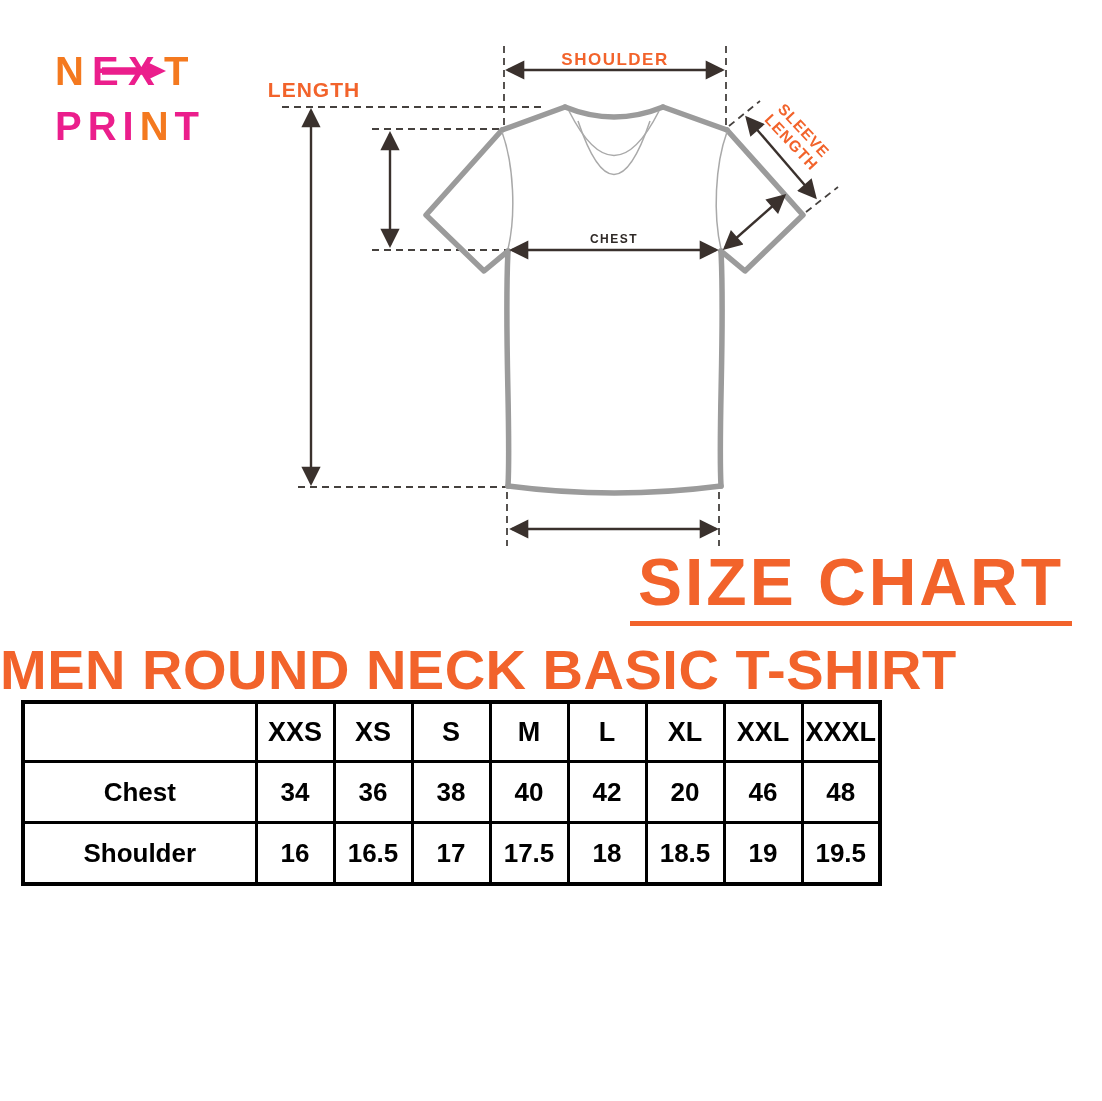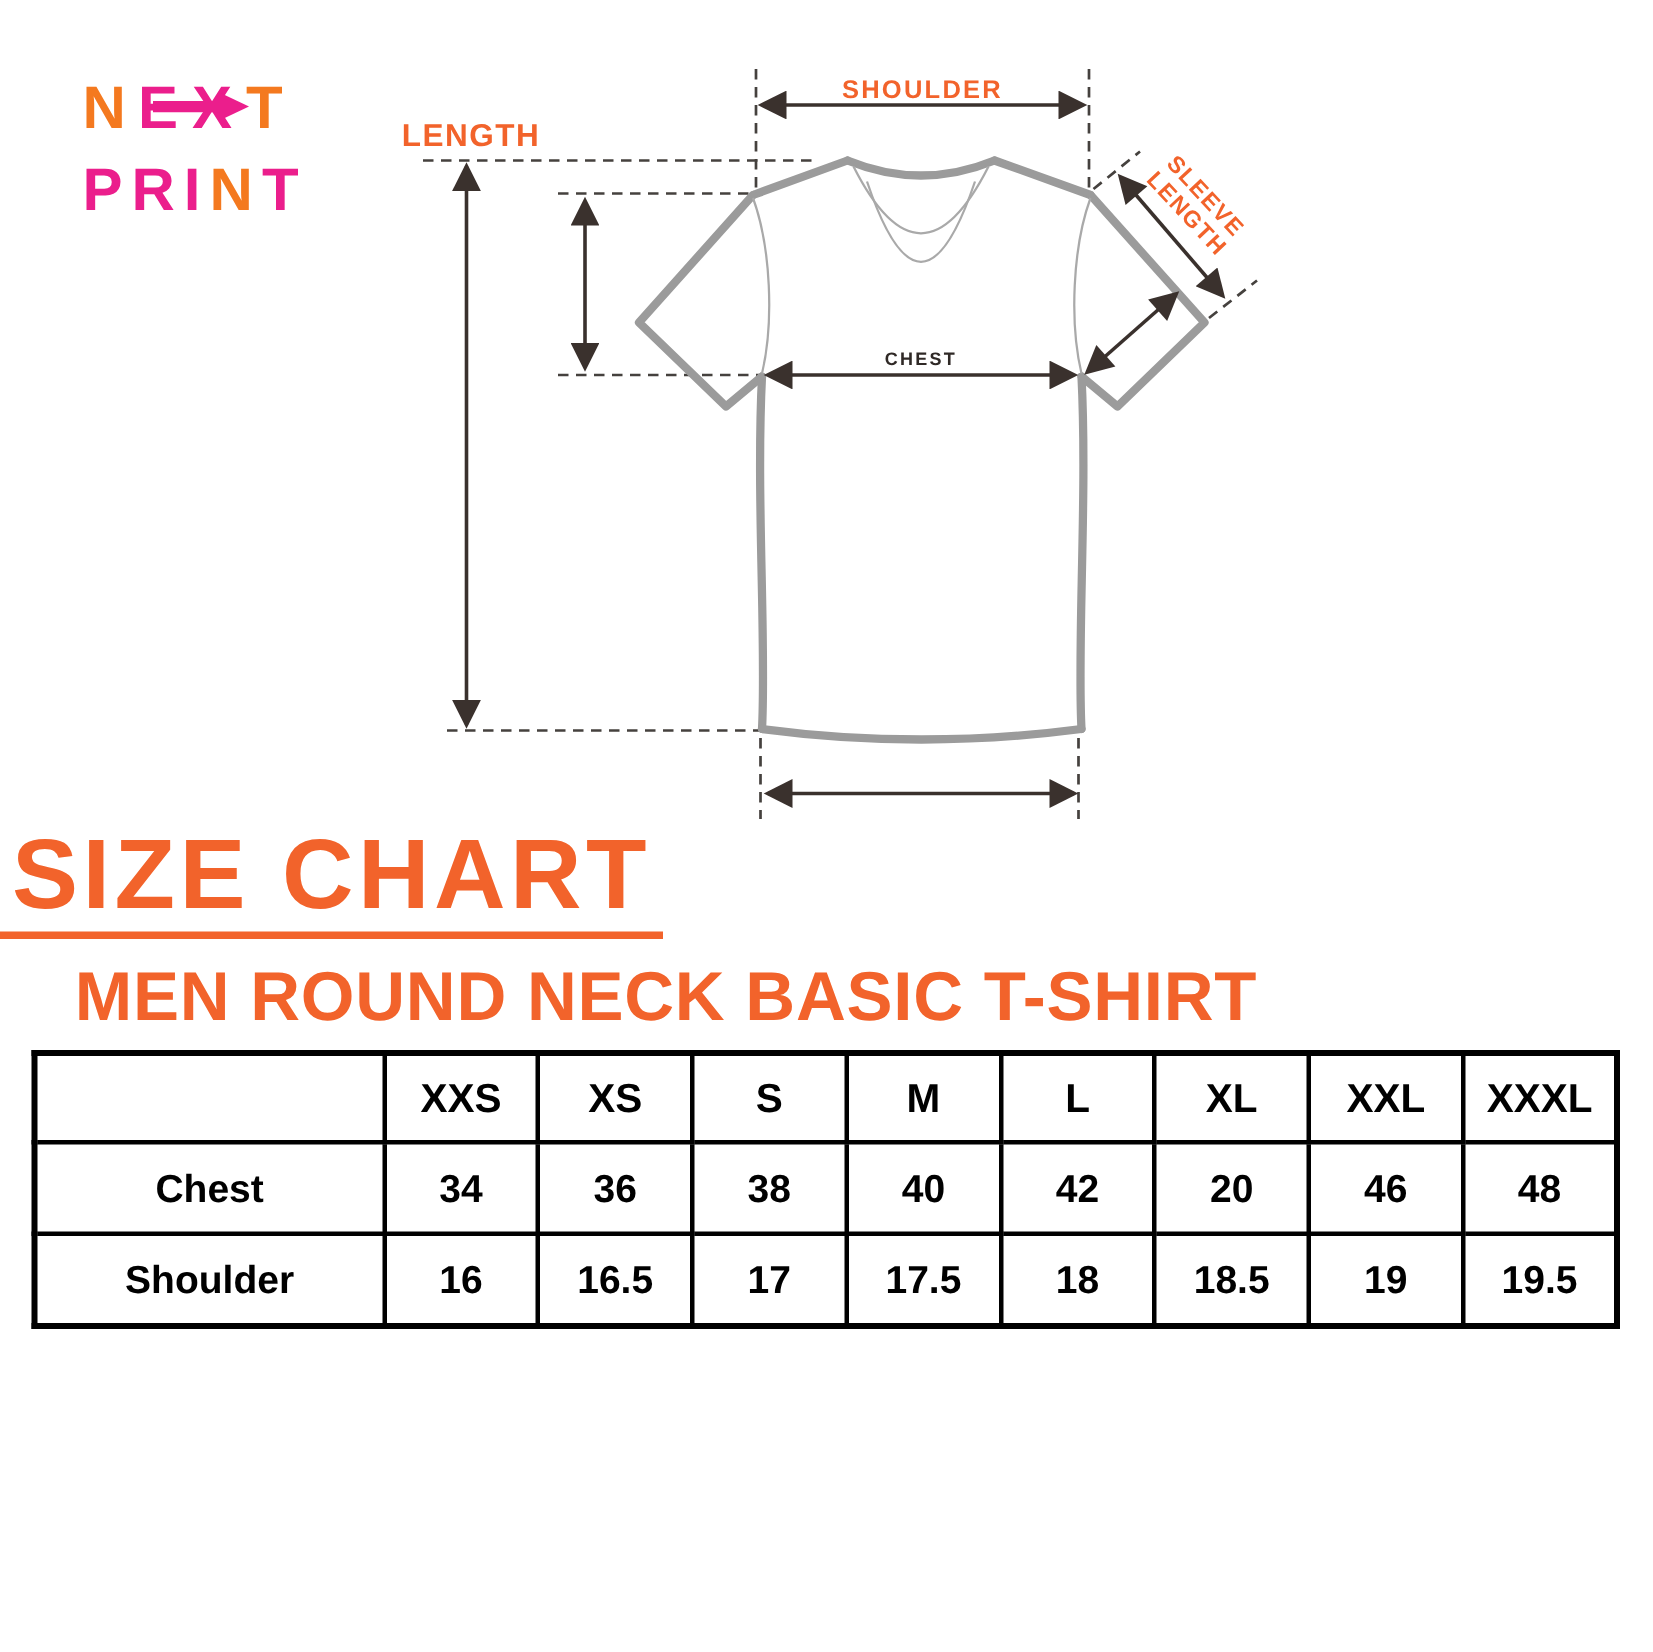--- a/index.html
+++ b/index.html
@@ -9,32 +9,32 @@
   }
   
   .logo-svg{position:absolute;left:48px;top:38px;}
   .logo-svg text{font-family:"Liberation Sans",sans-serif;font-weight:bold;font-size:40px;}
   .or{fill:#F4791F;} .pk{fill:#EB1E8C;}
   
   .diagram-svg{position:absolute;left:0;top:0;}
   .diagram-svg text{font-family:"Liberation Sans",sans-serif;font-weight:bold;fill:#F2632B;}
   .chest-label{fill:#2F2926 !important;}
   
-  .title-wrap{position:absolute;left:0;top:548px;width:1072px;text-align:left;}
+  .title-wrap{position:absolute;left:0;top:548px;width:1072px;text-align:right;}
   .size-chart-title{
     display:inline-block;color:#F2632B;font-weight:bold;font-size:66px;line-height:1.04;
     letter-spacing:3px;border-bottom:5px solid #F2632B;padding:0 8px 4px 8px;
   }
   .subtitle{
     position:absolute;left:0;top:637px;width:888px;text-align:center;
-    color:#F2632B;font-weight:bold;font-size:46px;letter-spacing:0.5px;white-space:nowrap;
+    color:#F2632B;font-weight:bold;font-size:56px;letter-spacing:0.5px;white-space:nowrap;
   }
   
   .size-table{
-    position:absolute;left:21px;top:700px;width:1059px;
+    position:absolute;left:21px;top:700px;width:861px;
     border-collapse:collapse;table-layout:fixed;border:4px solid #000;background:#fff;
   }
   .size-table th,.size-table td{
     border:3px solid #000;text-align:center;vertical-align:middle;
     font-weight:bold;color:#000;background:#fff;padding:0;
   }
   .size-table th{font-size:27px;height:56px;}
   .size-table td{font-size:26px;height:58px;}
   .size-table td.rowlabel{white-space:nowrap;font-size:26px;}
 </style>

